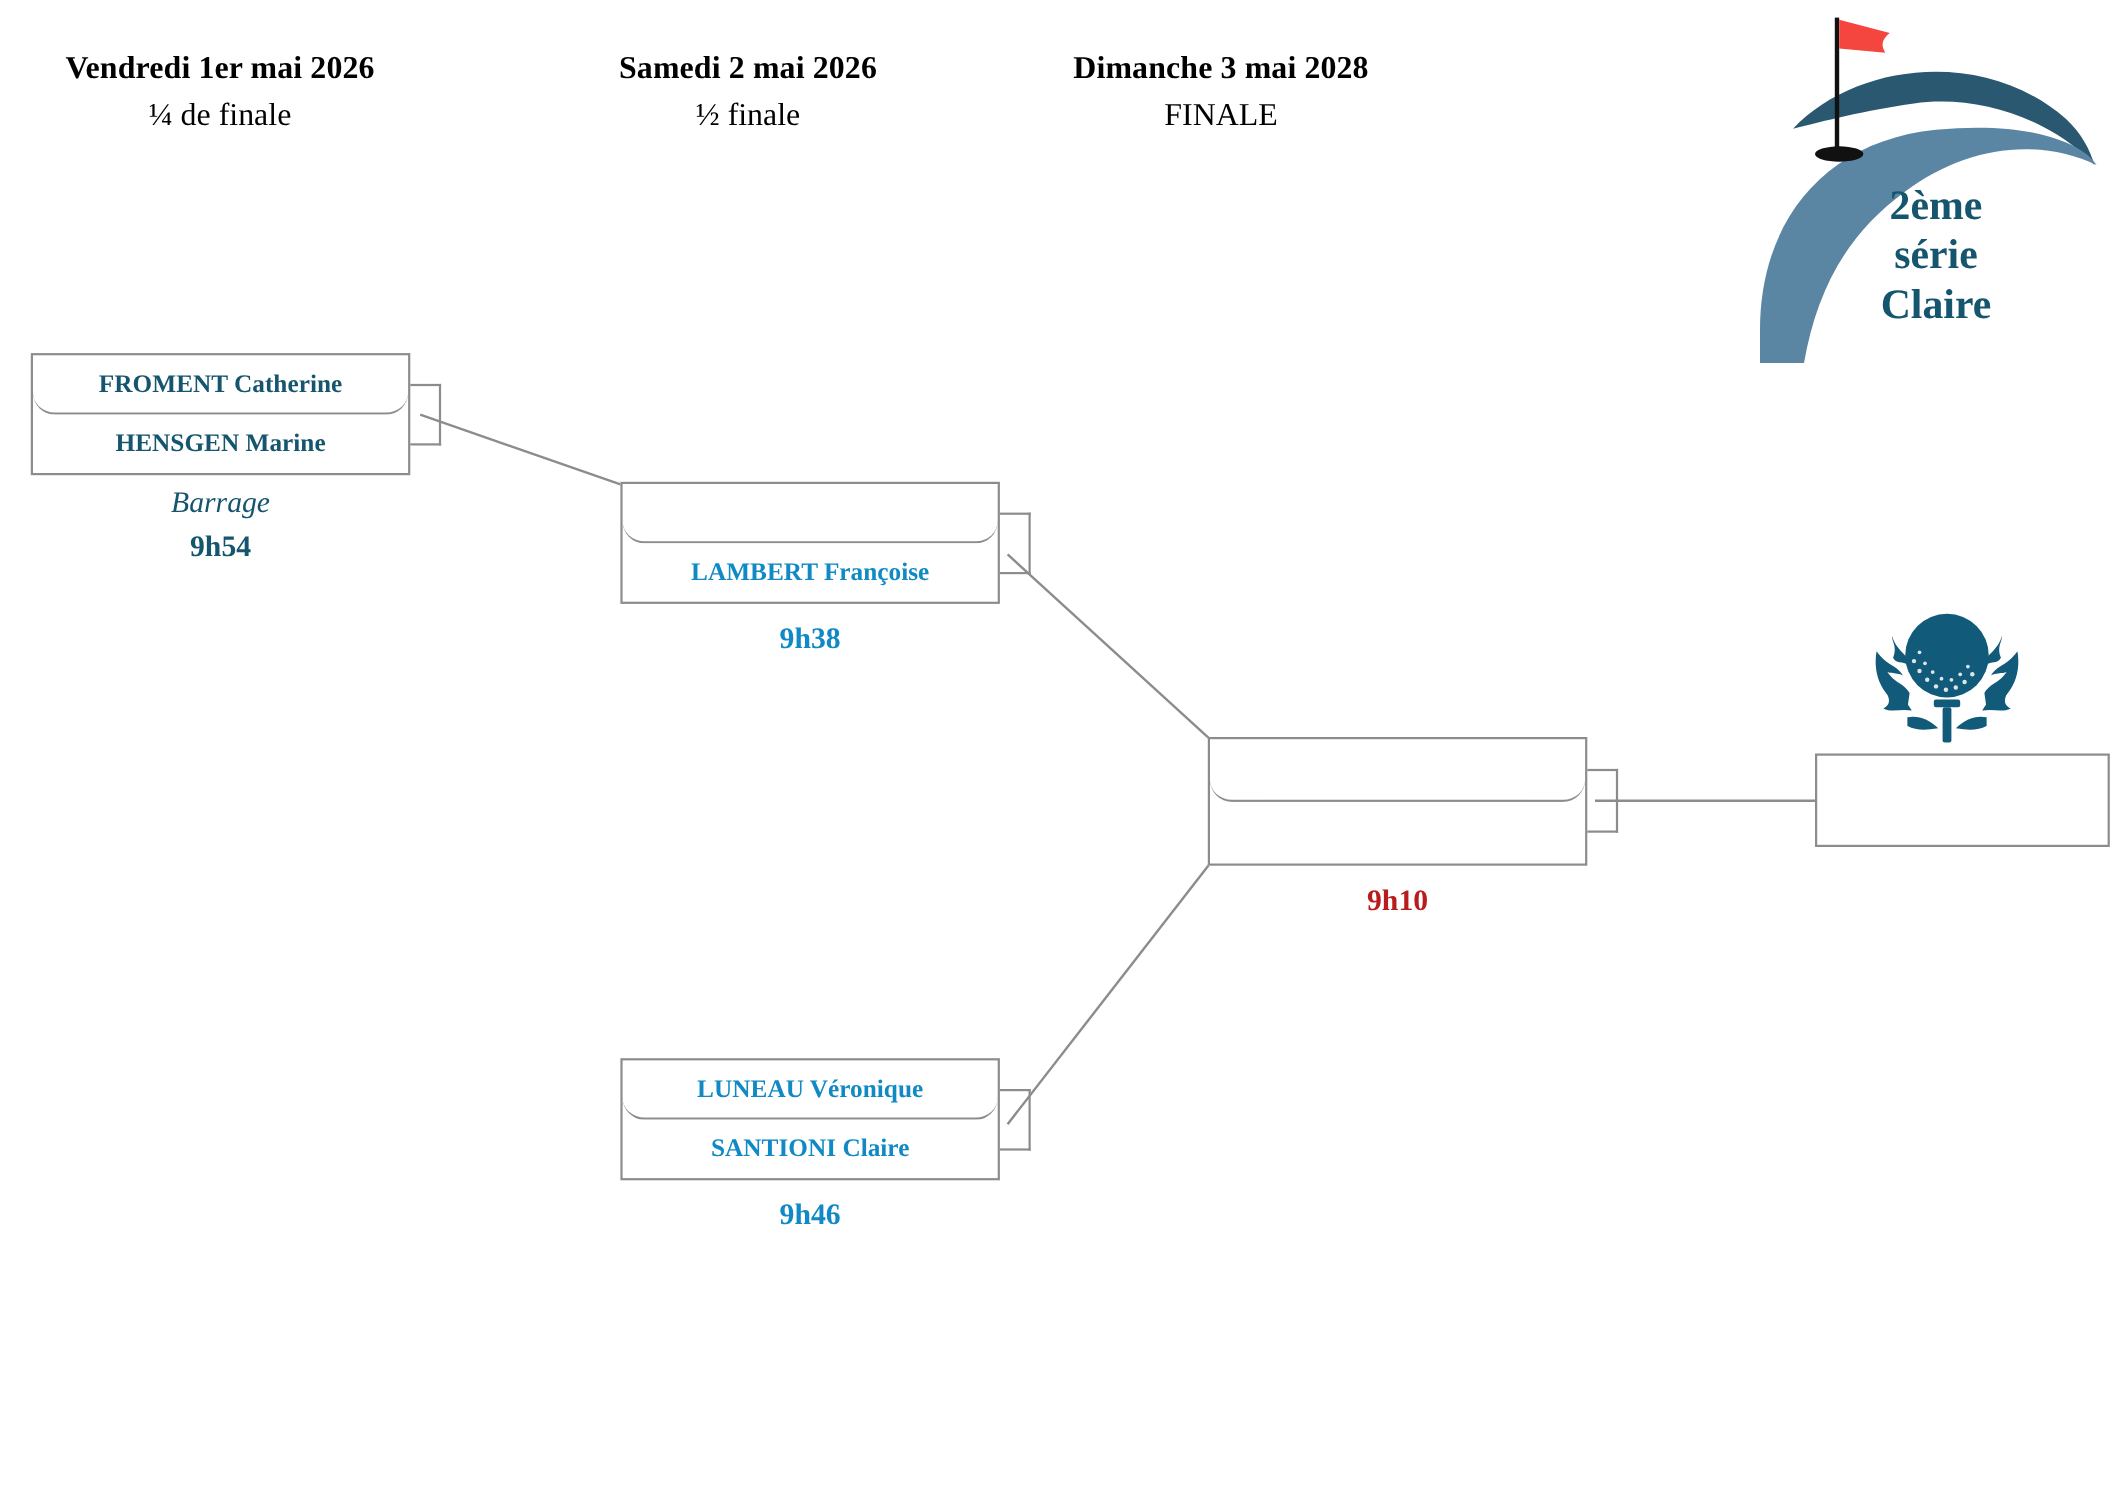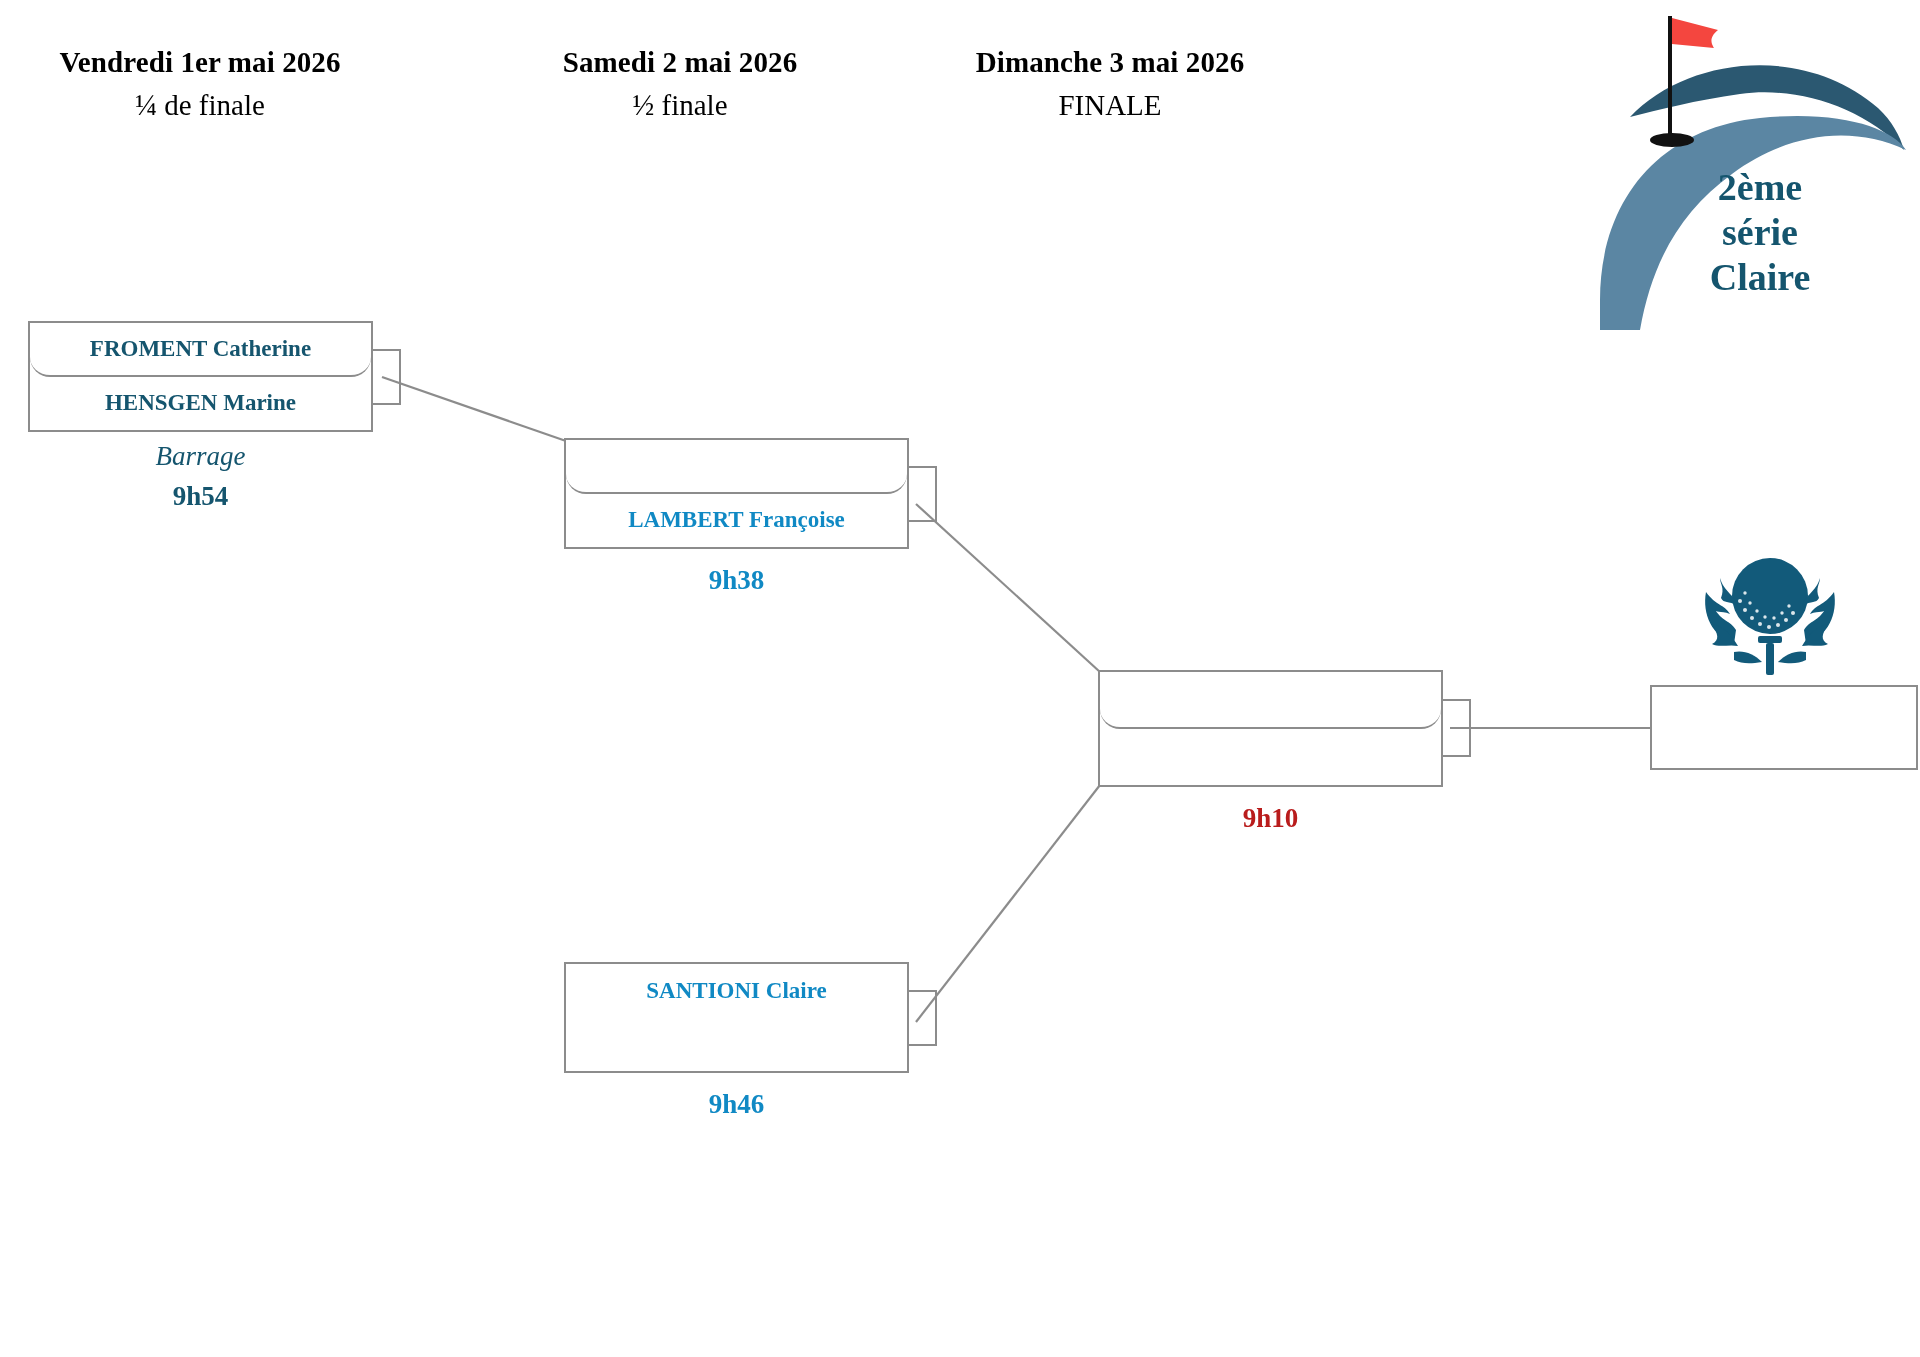--- a/index.html
+++ b/index.html
@@ -138,21 +138,21 @@
     <div class="day">Vendredi 1er mai  2026</div>
     <div class="round">¼ de finale</div>
   </div>
 
   <div class="col-head" id="head-sf">
     <div class="day">Samedi 2 mai 2026</div>
     <div class="round">½ finale</div>
   </div>
 
   <div class="col-head" id="head-f">
-    <div class="day">Dimanche 3 mai 2026</div>
+    <div class="day">Dimanche 3 mai 2028</div>
     <div class="round">FINALE</div>
   </div>
 
   <svg id="wires" viewBox="0 0 1920 1357" width="1920" height="1357">
 
     <line x1="382" y1="377" x2="566" y2="441" stroke="#8c8c8c" stroke-width="2.2"></line>
 
     <line x1="916" y1="504" x2="1100" y2="672" stroke="#8c8c8c" stroke-width="2.2"></line>
 
     <line x1="916" y1="1022" x2="1100" y2="785" stroke="#8c8c8c" stroke-width="2.2"></line>
@@ -173,20 +173,21 @@
   <div class="match" id="sf1" style="left:564px; top:438px; width:345px; height:111px;">
     <div class="slot top" style="color:#1089c4;"></div>
     <div class="slot" style="color:#1089c4;">LAMBERT Françoise</div>
   </div>
   <div class="joiner" style="left:909px; top:466px; width:28px; height:56px;"></div>
   <div class="caption" style="left:564px; top:556px; width:345px; color:#1089c4;">
     <span class="time">9h38</span>
   </div>
 
   <div class="match" id="sf2" style="left:564px; top:962px; width:345px; height:111px;">
+    <div class="slot top" style="color:#1089c4;">LUNEAU Véronique</div>
     <div class="slot" style="color:#1089c4;">SANTIONI Claire</div>
   </div>
   <div class="joiner" style="left:909px; top:990px; width:28px; height:56px;"></div>
   <div class="caption" style="left:564px; top:1080px; width:345px; color:#1089c4;">
     <span class="time">9h46</span>
   </div>
 
   <div class="match" id="final" style="left:1098px; top:670px; width:345px; height:117px;">
     <div class="slot top" style="color:#1089c4;"></div>
     <div class="slot" style="color:#1089c4;"></div>

